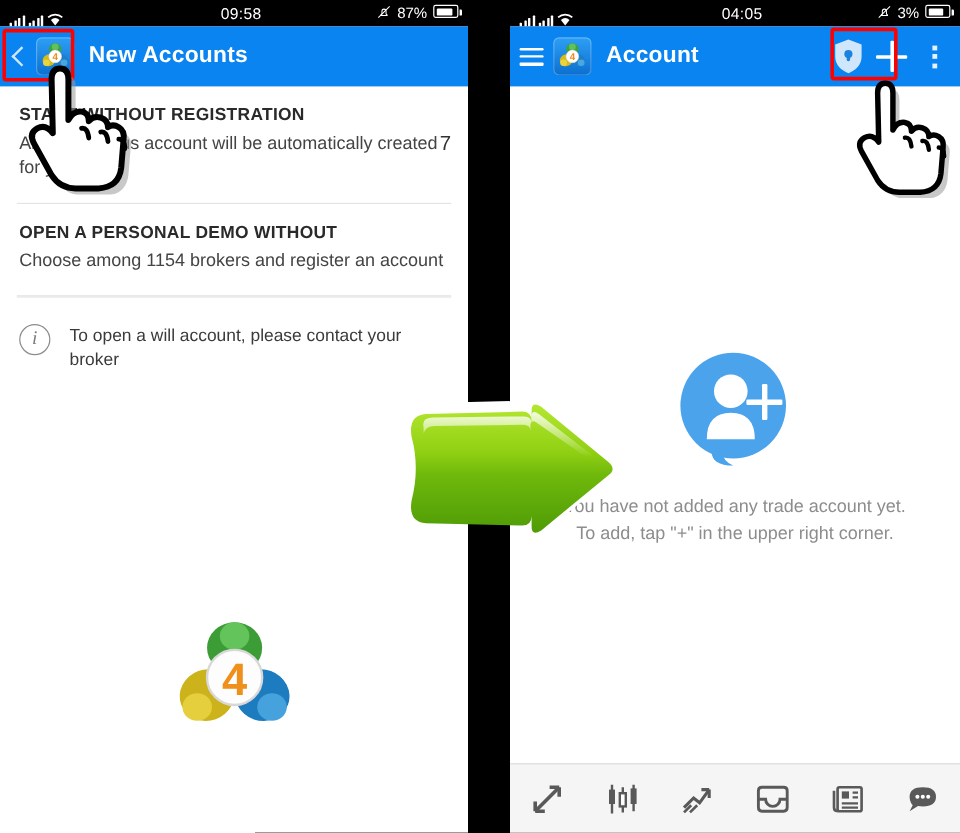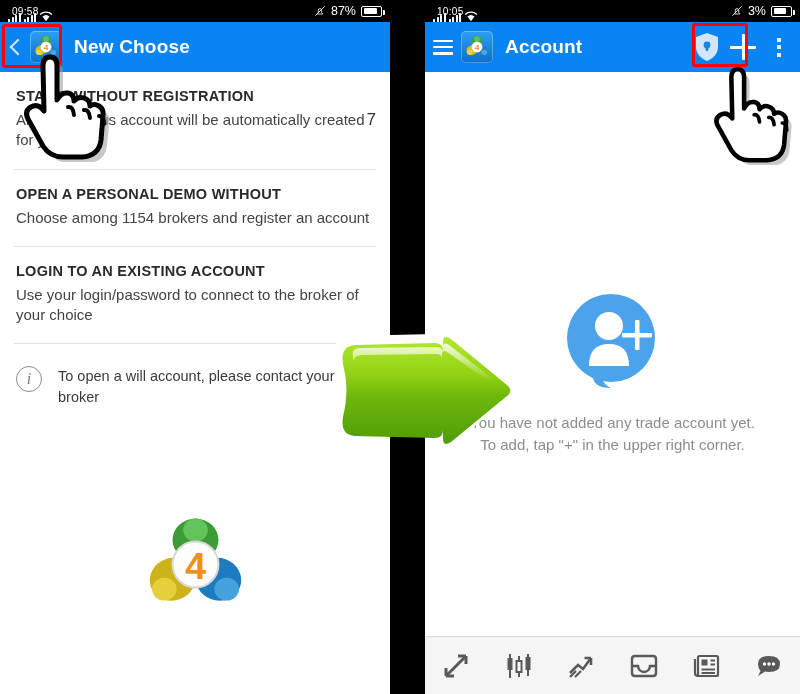--- a/index.html
+++ b/index.html
@@ -16,22 +16,22 @@
   #phone-left  { left:0px;   width:390px; }
   #phone-right { left:425px; width:375px; }
 
   
   .statusbar {
     height:22px; background:#000; color:#fff;
     display:flex; align-items:center;
     font-size:12px; position:relative;
   }
   .sb-left  { display:flex; align-items:flex-end; gap:3px; padding-left:8px; height:22px; }
-  .sb-clock { position:absolute; left:0; right:0; text-align:left; font-size:10px; letter-spacing:.3px;margin-left:12px; }
-  .sb-right { margin-left:auto; display:flex; align-items:center; gap:5px; padding-right:8px; font-size:12.5px; }
+  .sb-clock { position:absolute; left:0; right:0; text-align:center; font-size:13px; letter-spacing:.3px;margin-left:12px; }
+  .sb-right { margin-left:auto; display:flex; align-items:flex-start; gap:5px; padding-right:8px; font-size:12.5px; }
 
   .bars { display:flex; align-items:flex-end; gap:1.5px; height:11px; }
   .bars i { display:block; width:2px; background:#fff; border-radius:.5px; }
   .bars i:nth-child(1){ height:3px; }
   .bars i:nth-child(2){ height:5px; }
   .bars i:nth-child(3){ height:7px; }
   .bars i:nth-child(4){ height:9px; }
 
   .battery {
     width:21px; height:11px; border:1.5px solid #fff; border-radius:2px;
@@ -182,42 +182,38 @@
             <ellipse cx="32" cy="12" rx="7" ry="6.5" fill="#5fc25f"></ellipse>
             <ellipse cx="19" cy="40" rx="13" ry="12" fill="#d6bb19" transform="rotate(-20 19 40)"></ellipse>
             <ellipse cx="14" cy="45" rx="7" ry="6.5" fill="#ead43f"></ellipse>
             <ellipse cx="45" cy="40" rx="13" ry="12" fill="#1f7fc4" transform="rotate(20 45 40)"></ellipse>
             <ellipse cx="50" cy="45" rx="7" ry="6.5" fill="#49a6e0"></ellipse>
             <circle cx="32" cy="32" r="13" fill="#ffffff" stroke="#dedede" stroke-width="1"></circle>
             <text x="32" y="40" font-size="20" font-weight="bold" fill="#f08a18" text-anchor="middle" font-family="Liberation Sans, sans-serif">4</text>
           </g>
         </svg>
       </span>
-      <span class="appbar-title">New Choose</span>
+      <span class="appbar-title">New Accounts</span>
     </div>
 
     <div class="list">
 
       <div class="list-item">
         <div class="li-title">START WITHOUT REGISTRATION</div>
         <div class="li-sub">An anonymous account will be automatically created for you</div>
         <div class="li-aside">7</div>
       </div>
       <div class="divider"></div>
 
       <div class="list-item">
         <div class="li-title">OPEN A PERSONAL DEMO WITHOUT</div>
         <div class="li-sub">Choose among 1154 brokers and register an account</div>
       </div>
       <div class="divider"></div>
 
-      <div class="list-item">
-        <div class="li-title">LOGIN TO AN EXISTING ACCOUNT</div>
-        <div class="li-sub">Use your login/password to connect to the broker of your choice</div>
-      </div>
       <div class="divider"></div>
 
       <div class="info-row">
         <span class="info-icon">i</span>
         <span class="info-text">To open a will account, please contact your broker</span>
       </div>
     </div>
 
     <div class="watermark">
       <svg width="105" height="105" viewBox="0 0 64 64">
@@ -247,21 +243,21 @@
             <i></i>
             <i></i>
             <i></i>
             <i></i>
           </span>
         <svg width="14" height="12" viewBox="0 0 14 12">
           <path d="M7 11.2 L3.4 6.6 A5.6 5.6 0 0 1 10.6 6.6 Z" fill="#fff"></path>
           <path d="M1.1 4.4 A8.8 8.8 0 0 1 12.9 4.4" stroke="#fff" stroke-width="1.4" fill="none"></path>
         </svg>
       </div>
-      <div class="sb-clock">10:05</div>
+      <div class="sb-clock">04:05</div>
       <div class="sb-right">
         <svg width="12" height="12" viewBox="0 0 14 14">
           <path d="M4 10.5 h6 v-.6 l-1-1 V6.2 a2 2 0 0 0-4 0 v2.7 l-1 1 Z" stroke="#fff" stroke-width="1" fill="none"></path>
           <line x1="1.5" y1="12.5" x2="12.5" y2="1.5" stroke="#fff" stroke-width="1"></line>
         </svg>
         <span>3%</span>
         <span class="battery">
             <b style="width:80%"></b>
           </span>
       </div>

